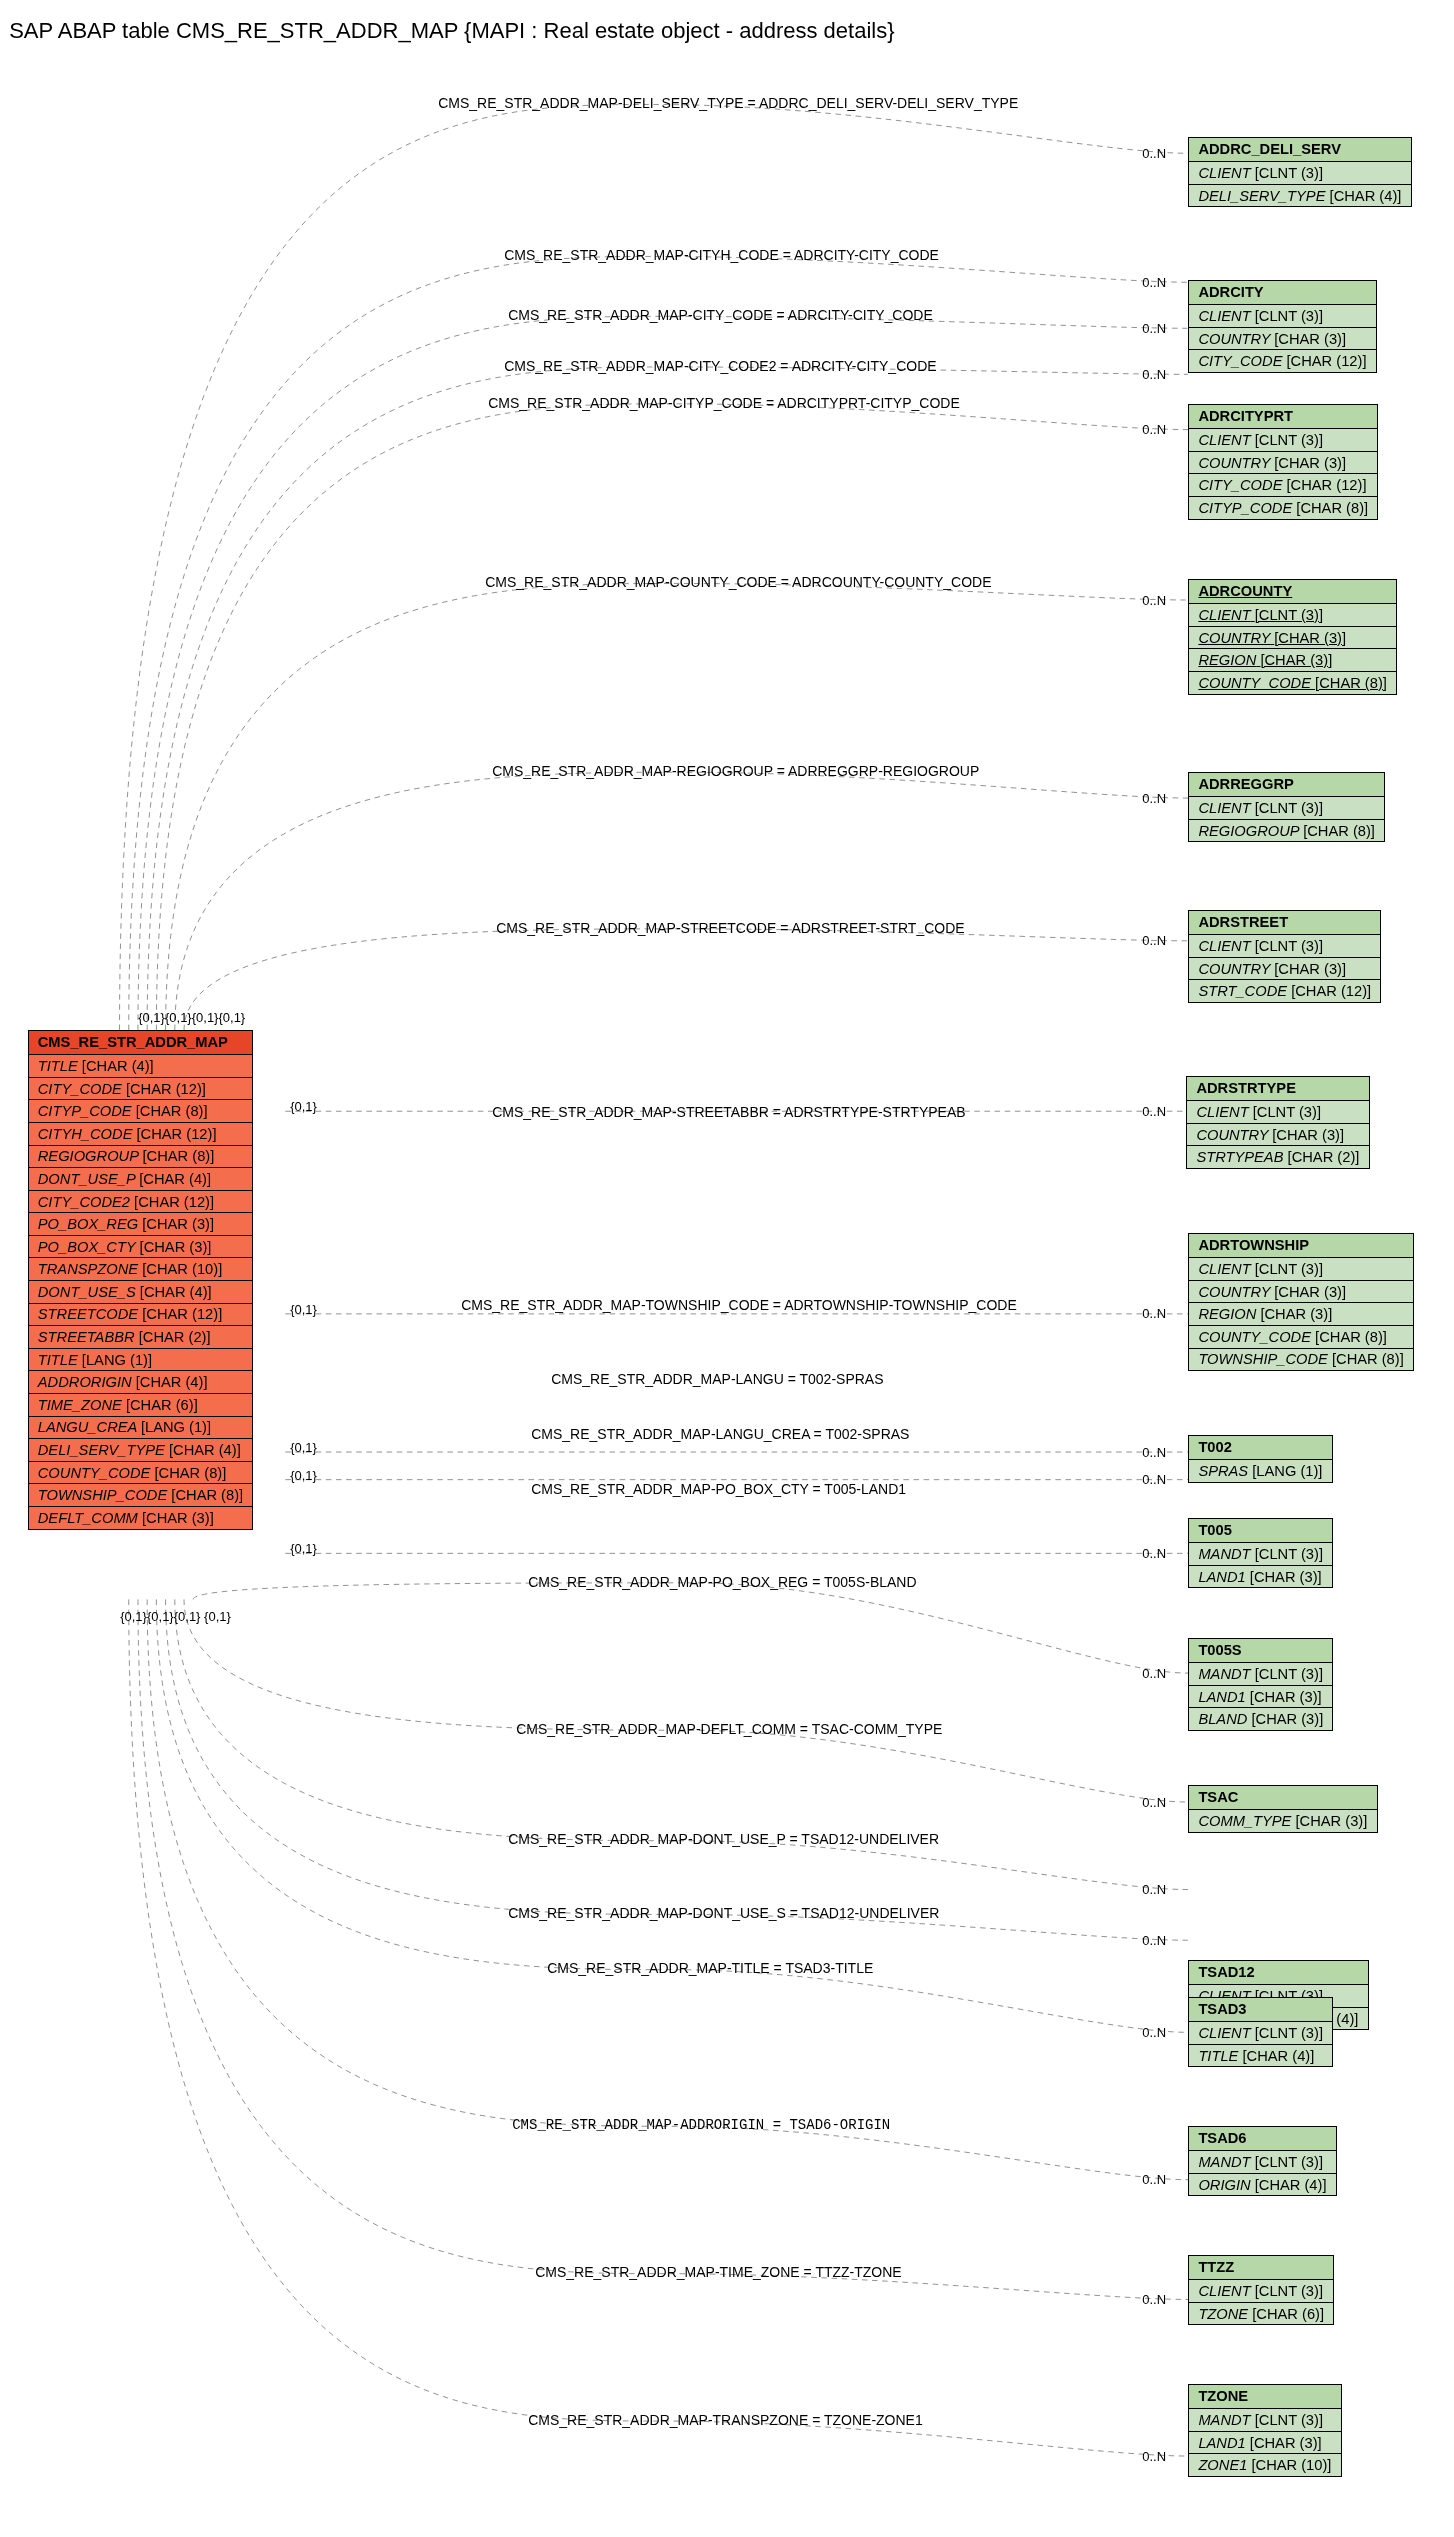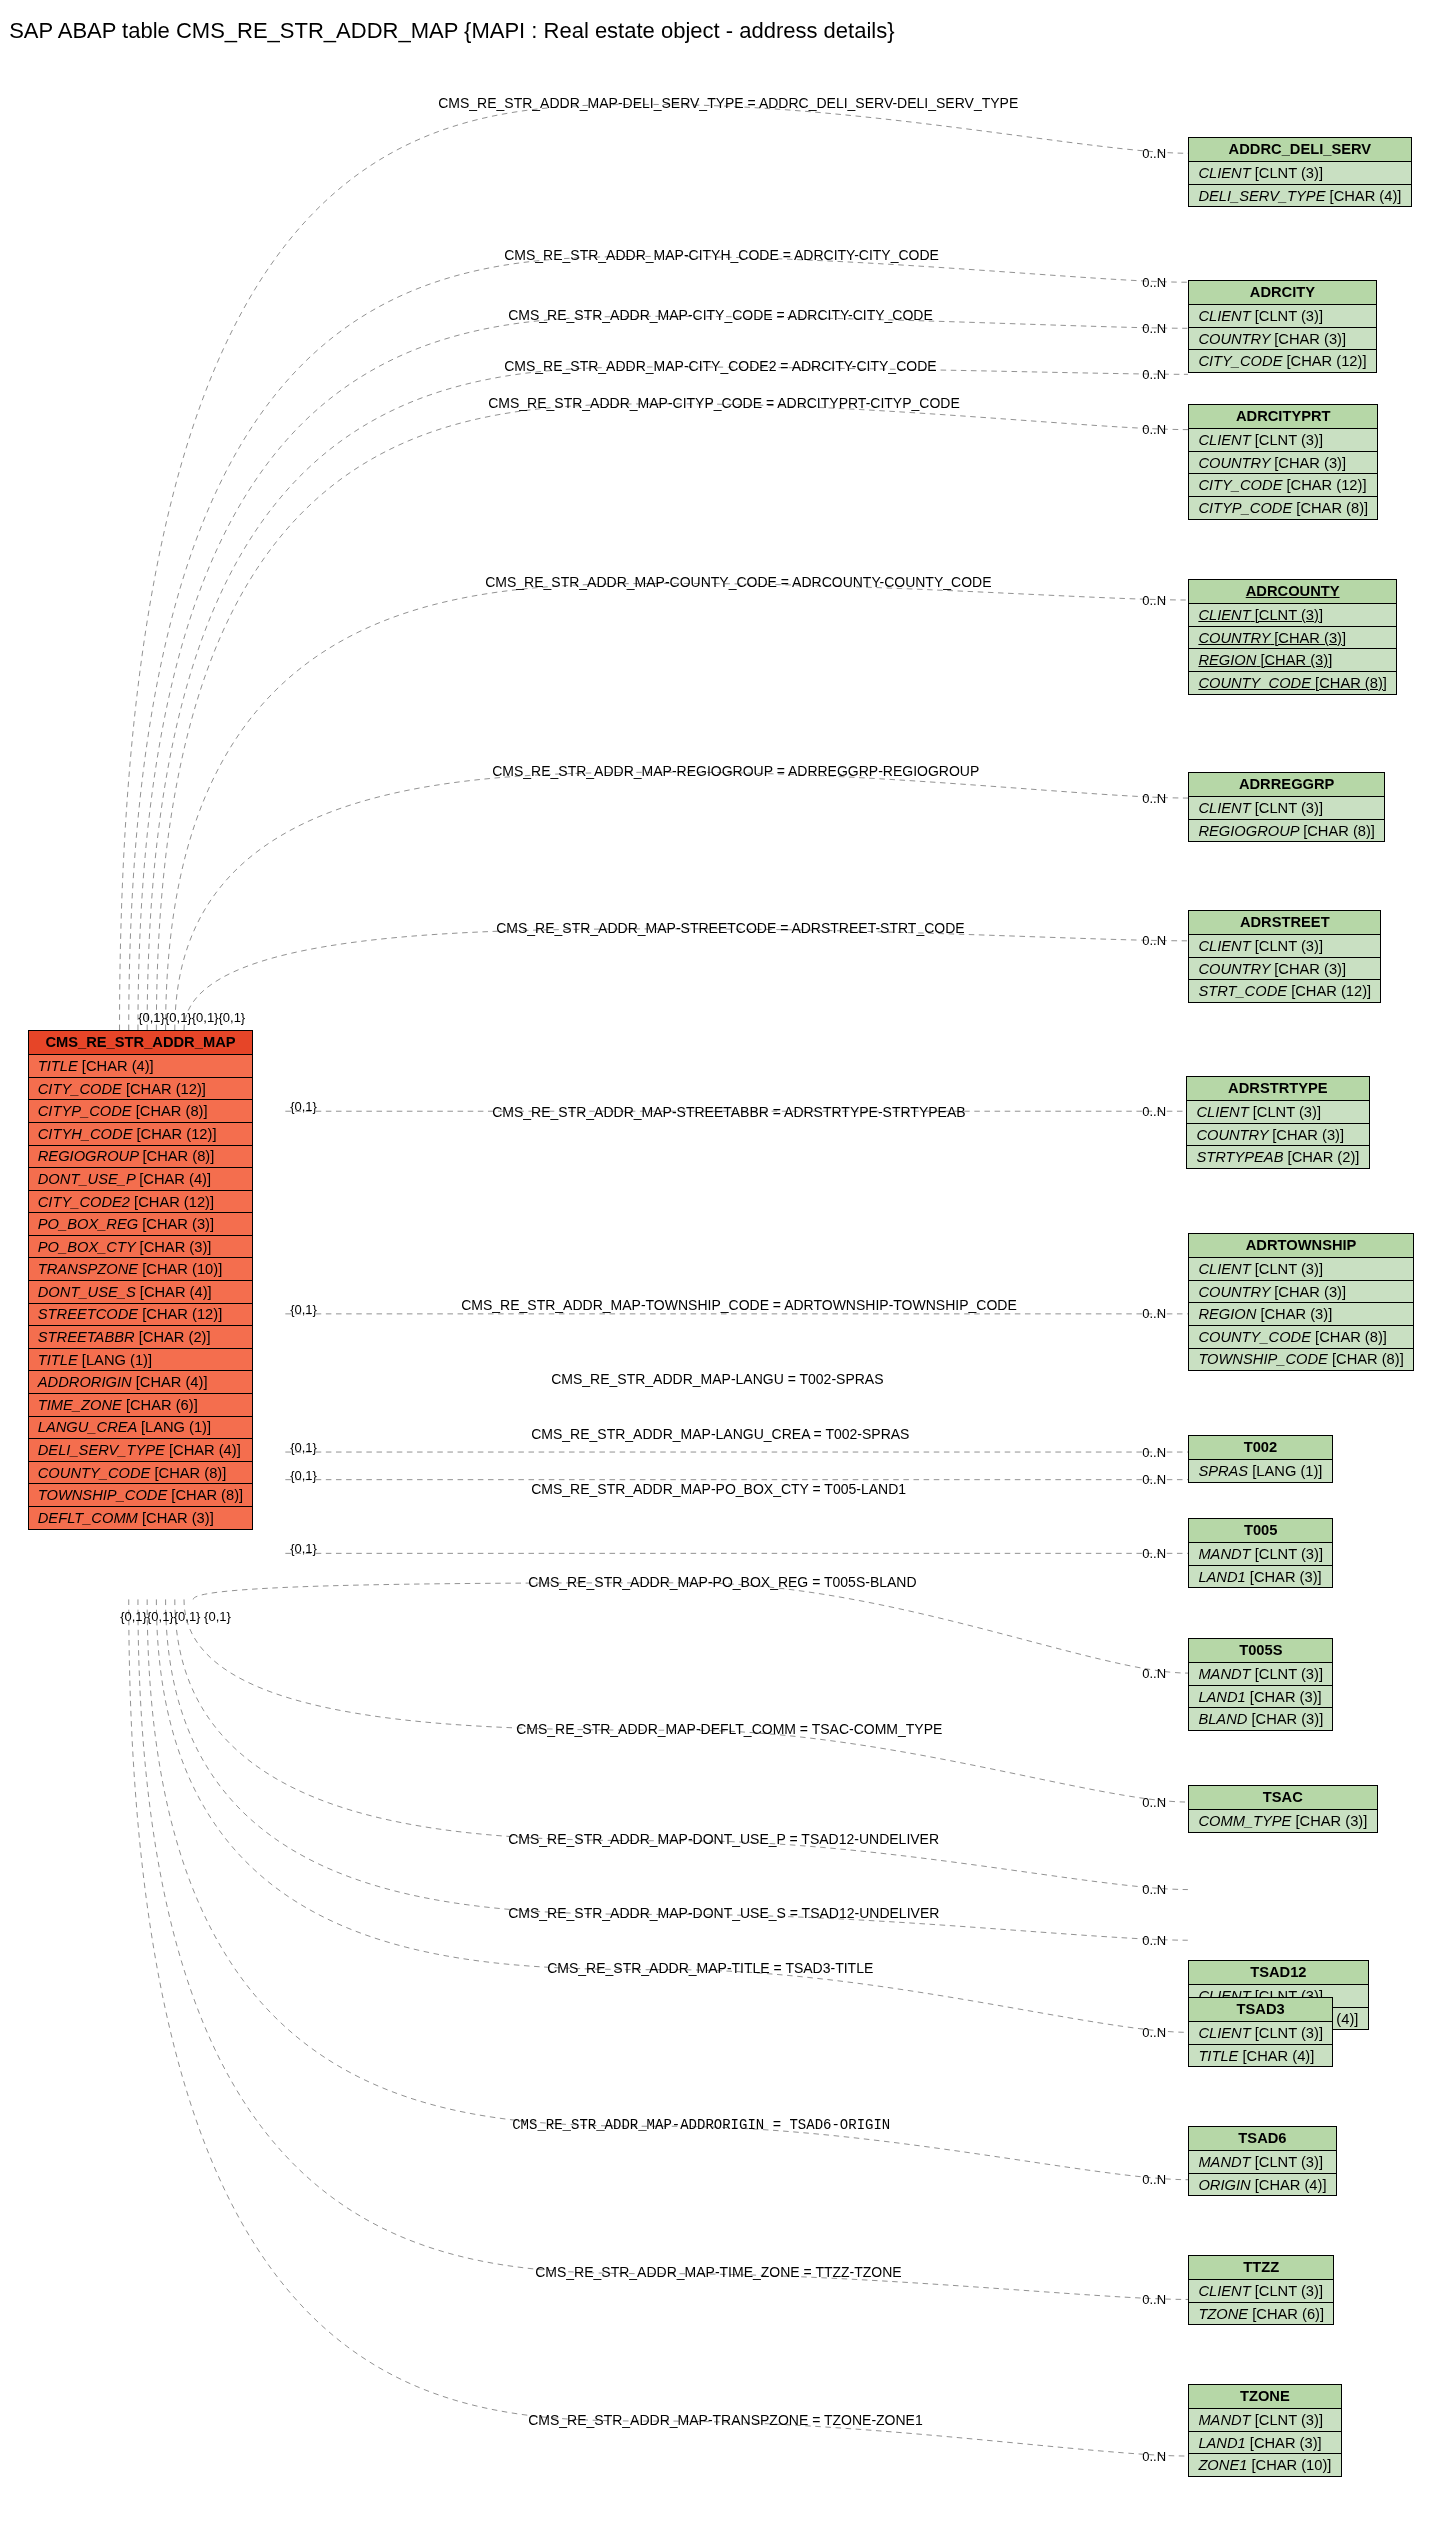--- a/index.html
+++ b/index.html
@@ -19,21 +19,21 @@
     width: 1436px;
     height: 2487px;
   }
   .entity {
     position: absolute;
     border: 0.9px solid #000;
     font-size: 14.7px;
   }
   .entity-header {
     font-weight: bold;
-    text-align: center;
+    text-align: left;
     padding: 3.7px 9.2px;
     border-bottom: 0.9px solid #000;
   }
   .entity-row {
     padding: 2.8px 9.2px;
     border-bottom: 0.9px solid #000;
     font-style: italic;
     white-space: nowrap;
   }
   .entity-row:last-child {

